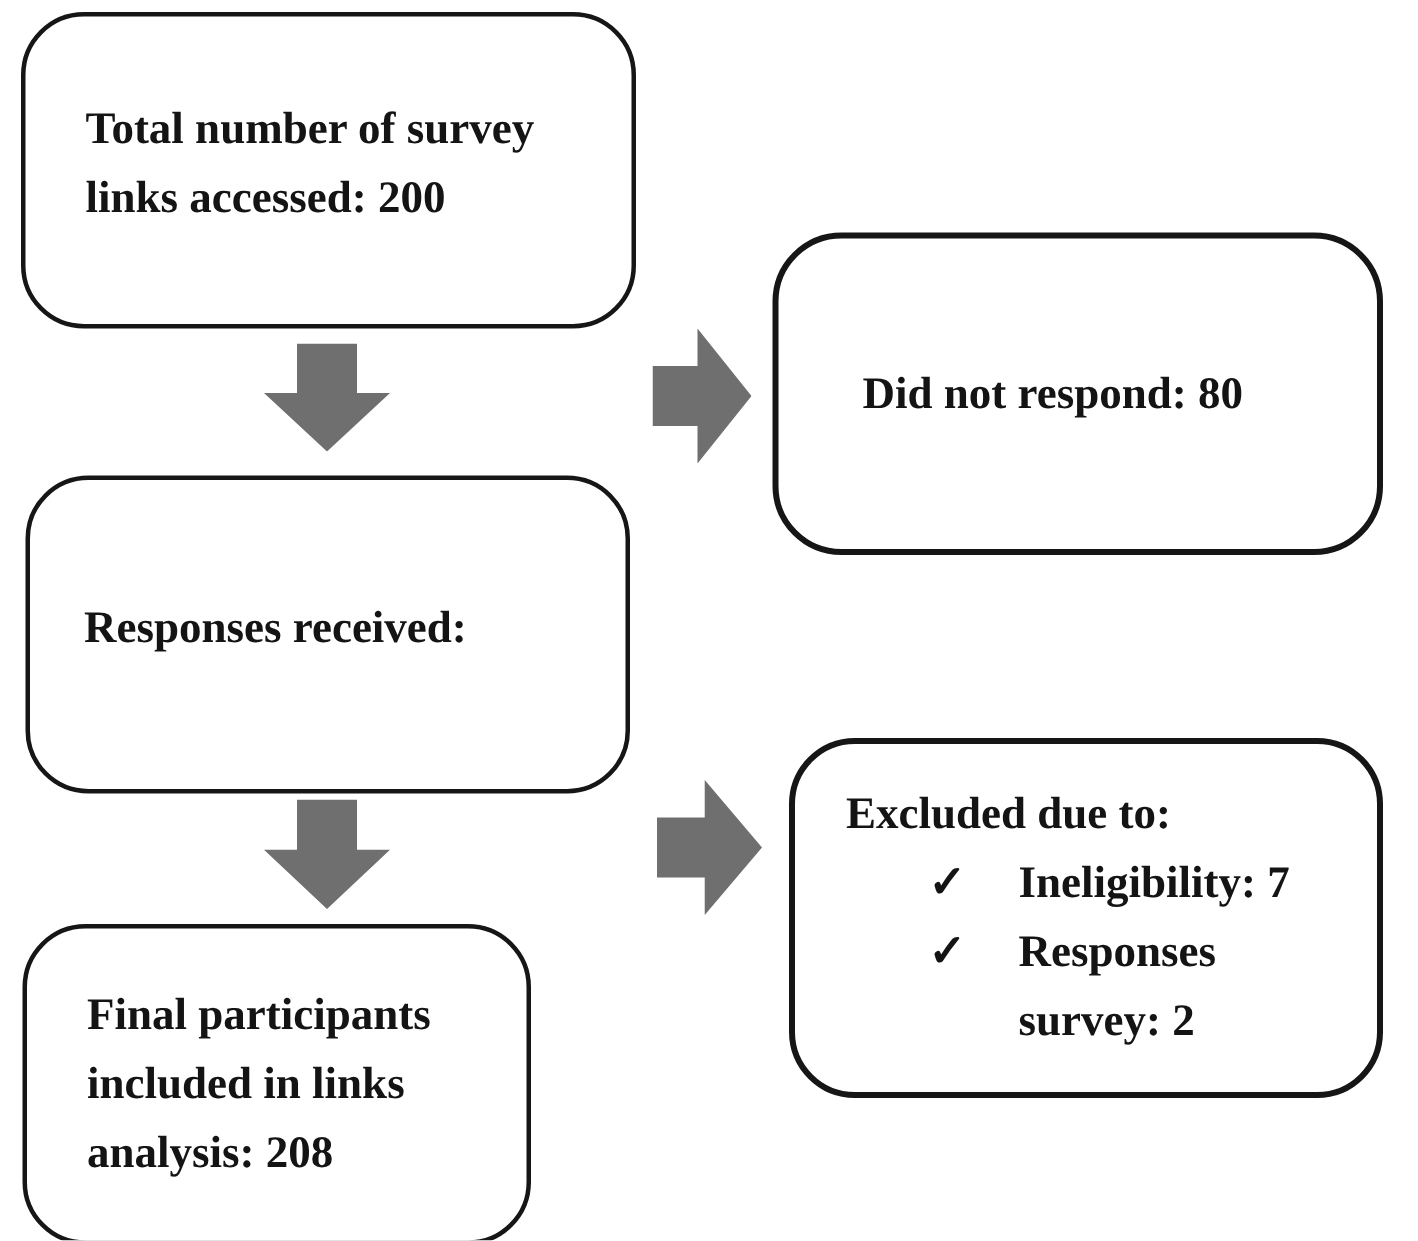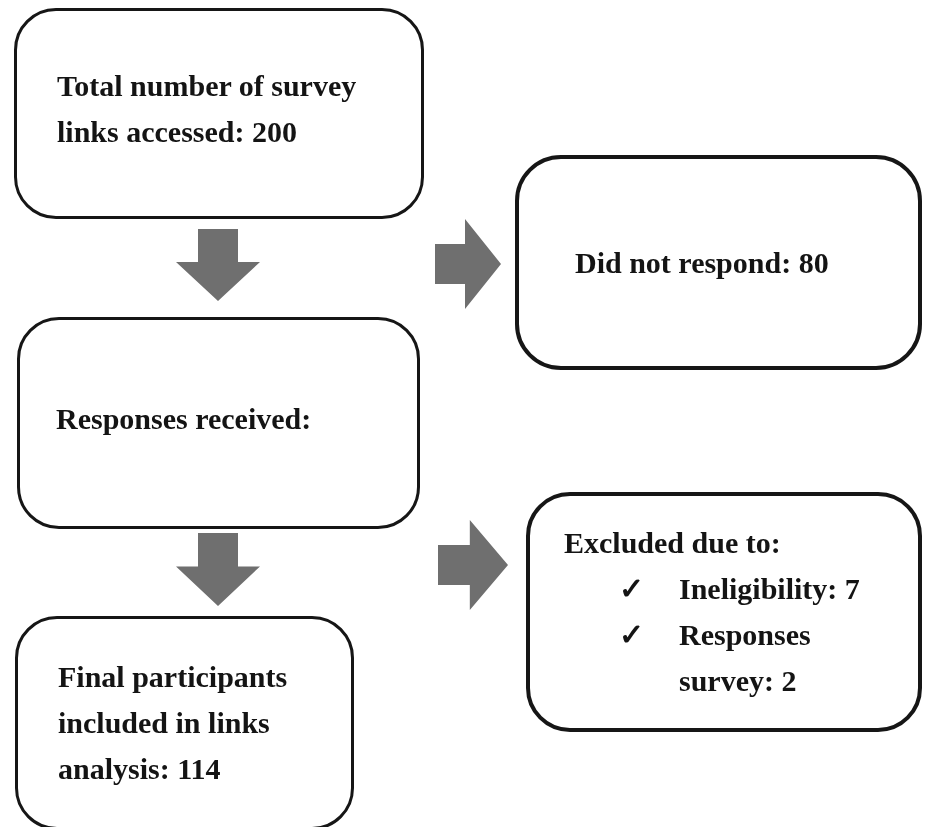--- a/index.html
+++ b/index.html
@@ -134,16 +134,16 @@
       <span class="check-lines">
         <span class="line" style="display:block">Responses</span>
         <span class="line" style="display:block">survey: 2</span>
       </span>
     </div>
   </div>
 
   <div class="box" id="box-final">
     <div class="line">Final participants</div>
     <div class="line">included in links</div>
-    <div class="line">analysis: 114</div>
+    <div class="line">analysis: 208</div>
   </div>
 
 </div>
 
 </body></html>

